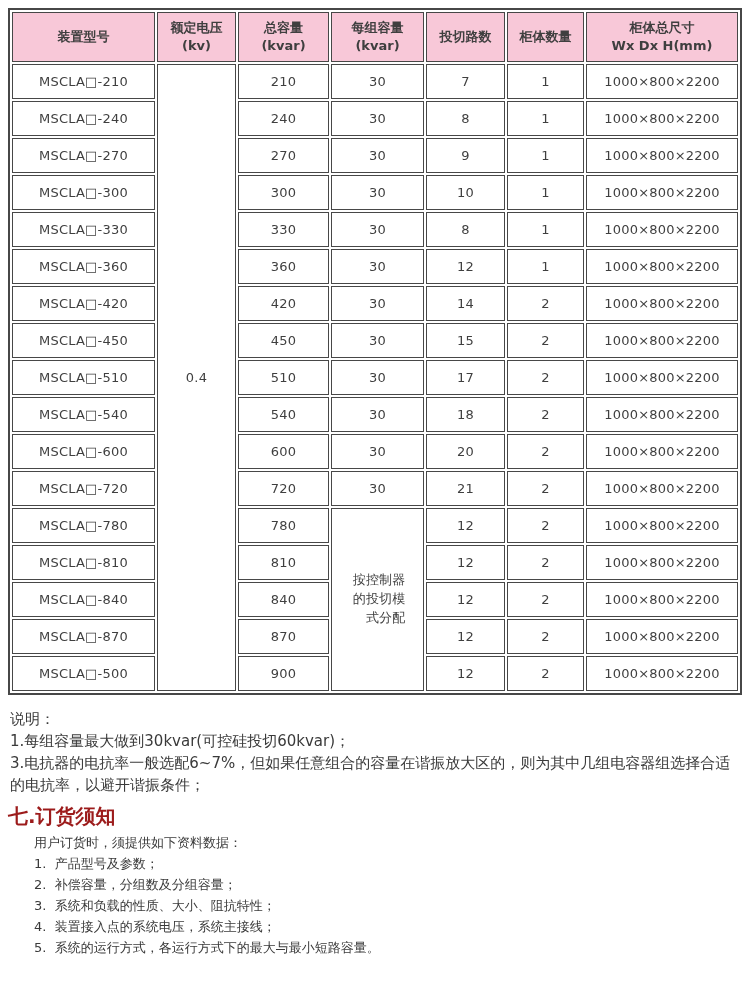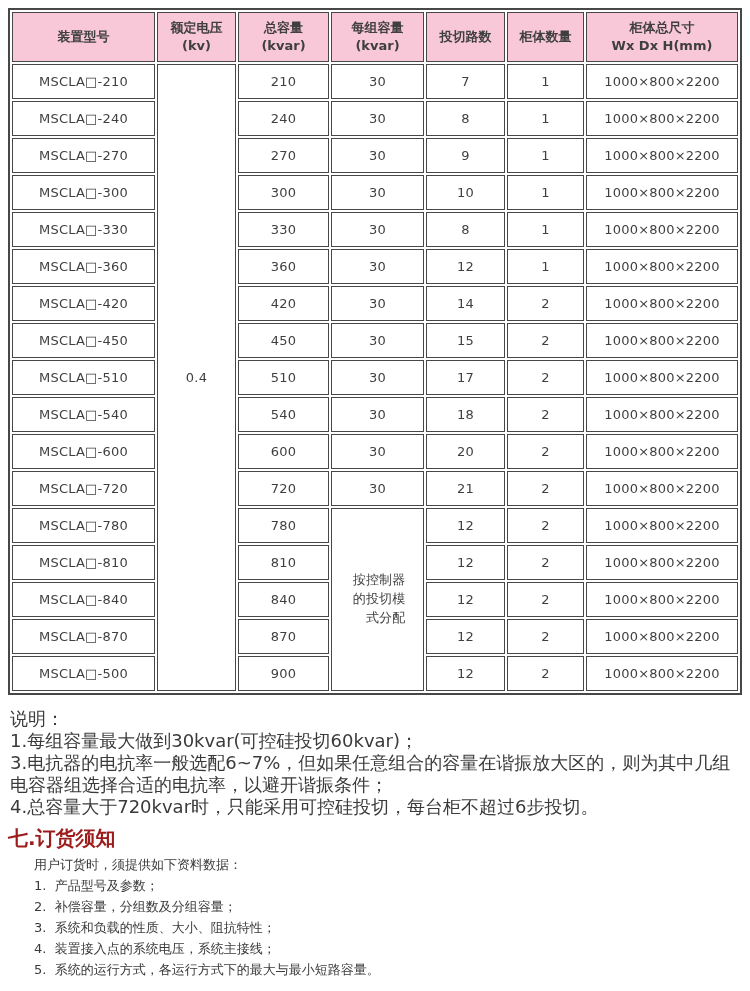--- a/index.html
+++ b/index.html
@@ -46,21 +46,21 @@
   .wrap-narrow {
     display: inline-block;
     width: 56px;
     line-height: 1.45;
     text-align: right;
   }
 
   
   .notes {
     margin: 13px 2px 0 2px;
-    font-size: 18px;
+    font-size: 15px;
     line-height: 22px;
     color: #3a3a3a;
     width: 730px;
   }
 
   
   .order { margin: 10px 0 0 0; }
   .order-heading {
     margin: 0 0 6px 0;
     font-size: 20px;
@@ -239,21 +239,20 @@
           <td>2</td>
           <td>1000×800×2200</td>
         </tr>
       </tbody>
   </table>
 
   <div class="notes">
     <div class="note-line">说明：</div>
     <div class="note-line">1.每组容量最大做到30kvar(可控硅投切60kvar)；</div>
     <div class="note-line">3.电抗器的电抗率一般选配6~7%，但如果任意组合的容量在谐振放大区的，则为其中几组电容器组选择合适的电抗率，以避开谐振条件；</div>
-    <div class="note-line">4.总容量大于720kvar时，只能采用可控硅投切，每台柜不超过6步投切。</div>
   </div>
 
   <div class="order">
     <h2 class="order-heading" style="color: rgb(156, 27, 27);">七.订货须知</h2>
     <div class="order-body">
       <div class="order-line">用户订货时，须提供如下资料数据：</div>
       <div class="order-line">1.  产品型号及参数；</div>
       <div class="order-line">2.  补偿容量，分组数及分组容量；</div>
       <div class="order-line">3.  系统和负载的性质、大小、阻抗特性；</div>
       <div class="order-line">4.  装置接入点的系统电压，系统主接线；</div>

